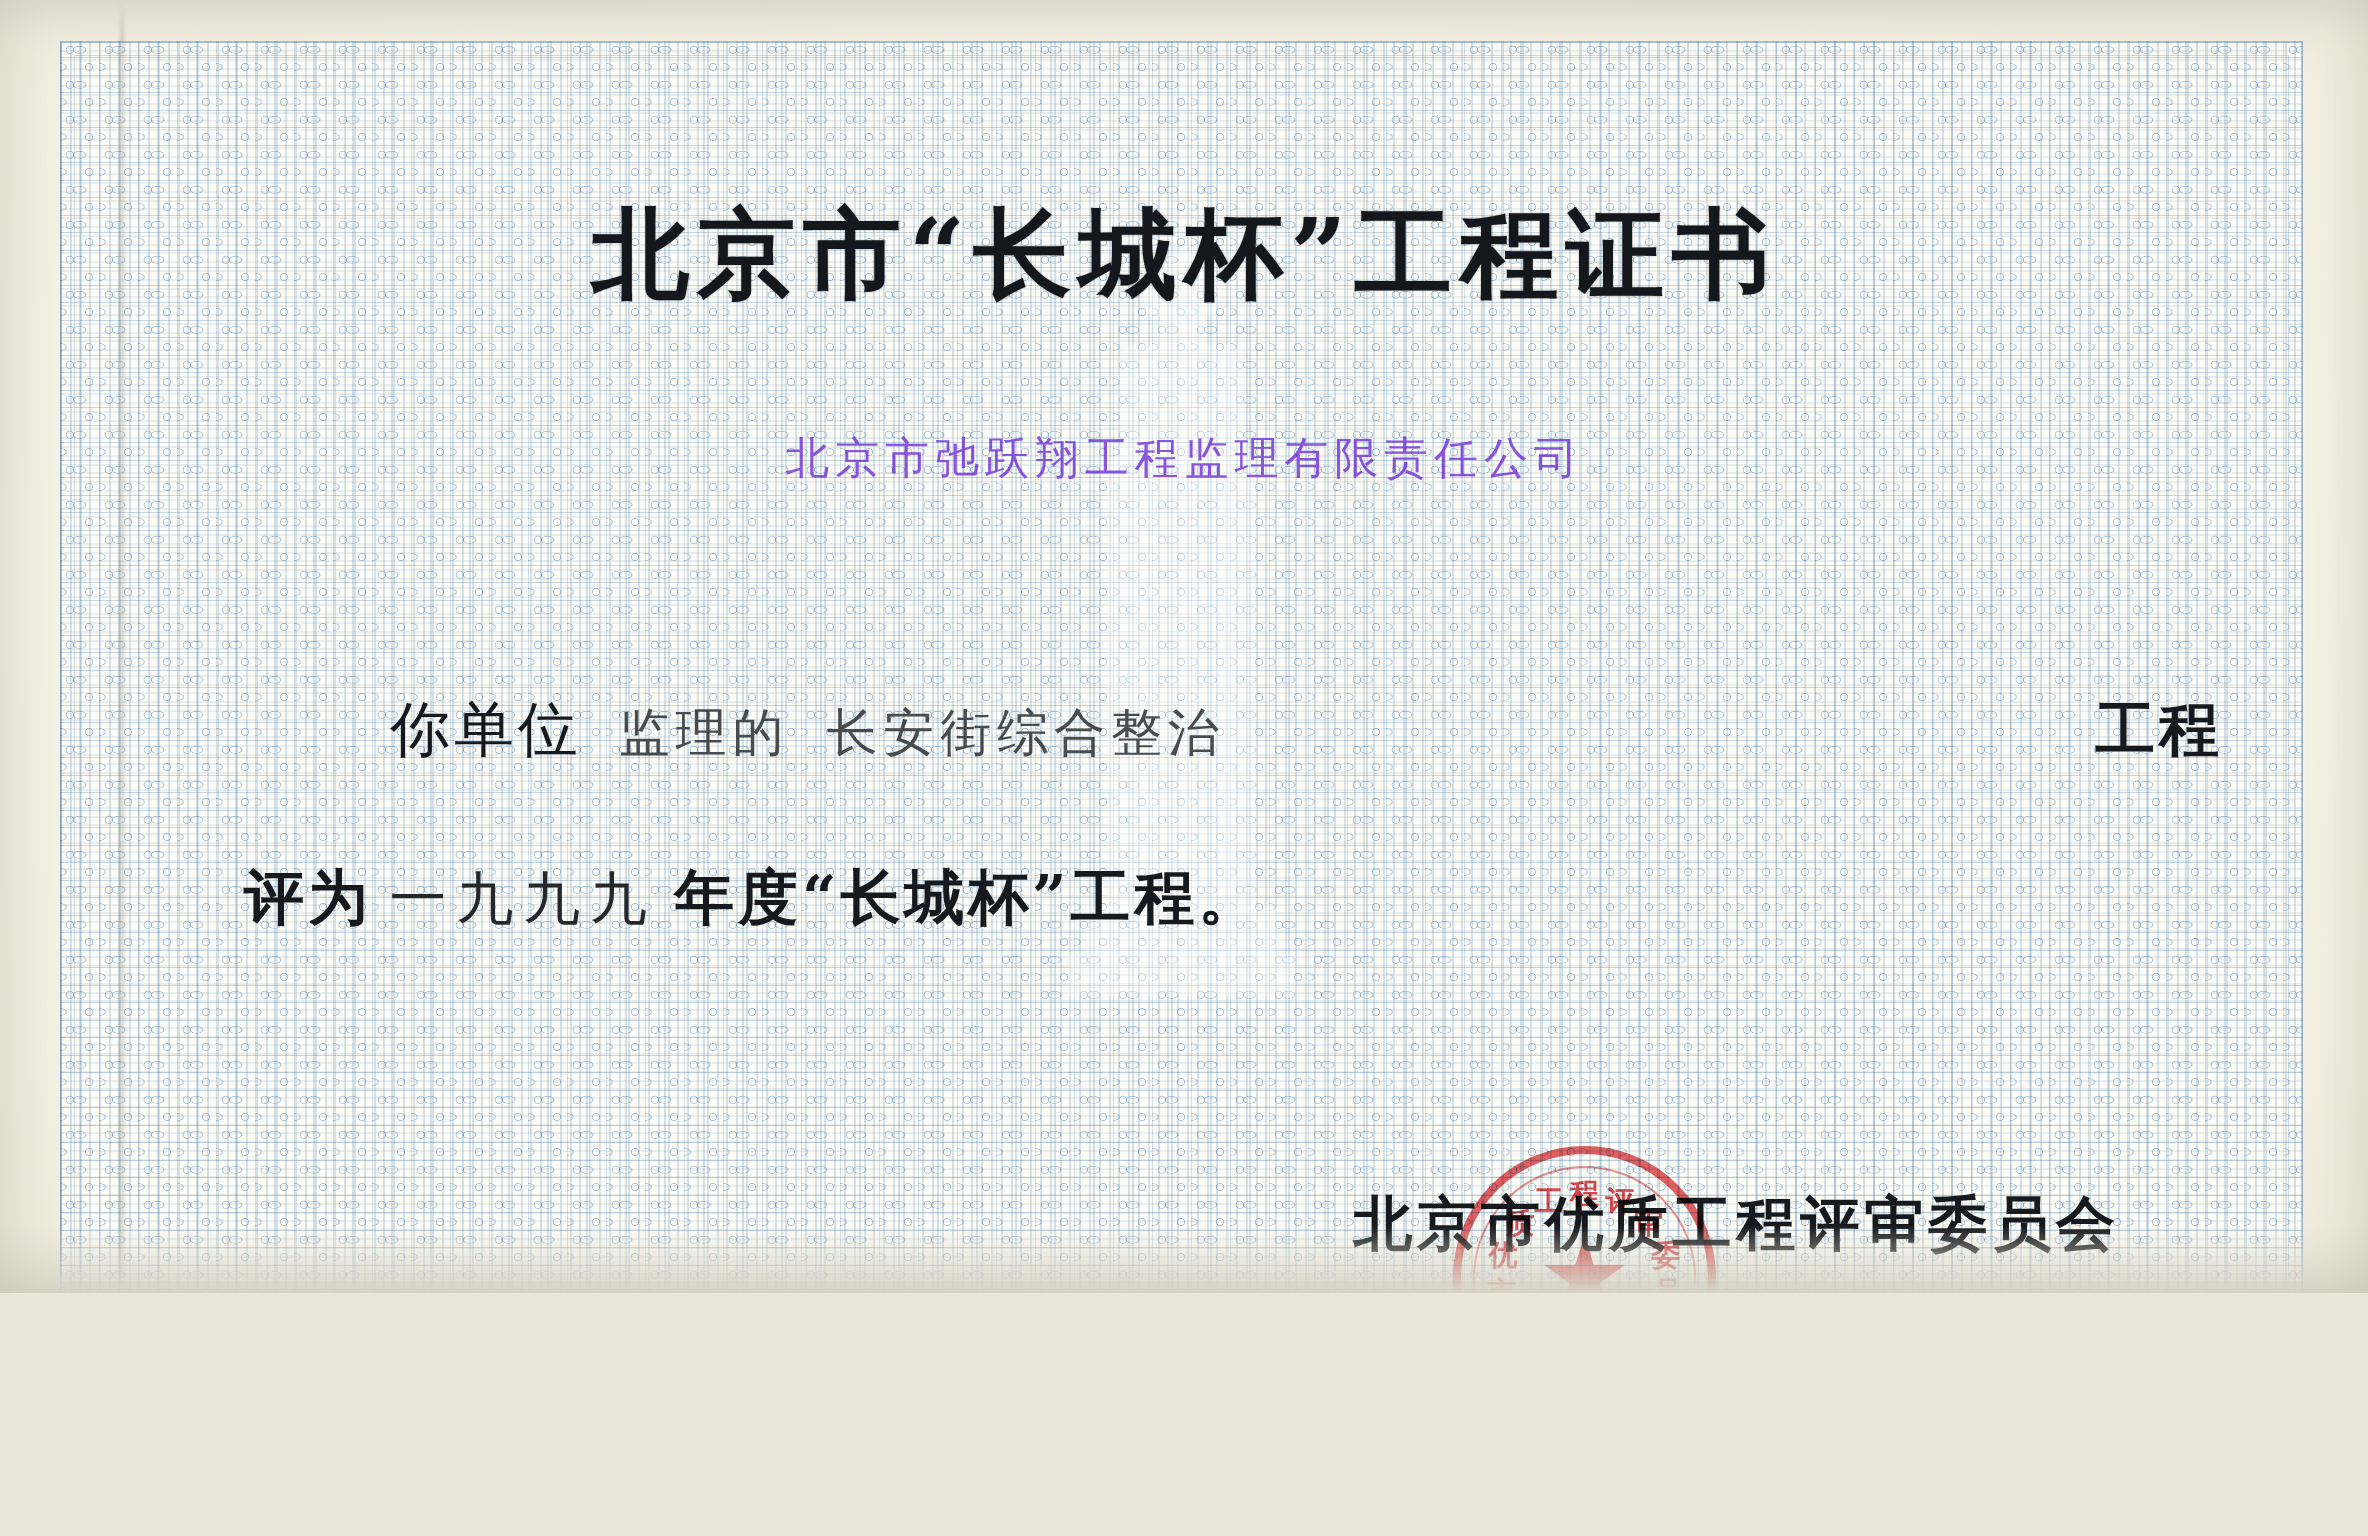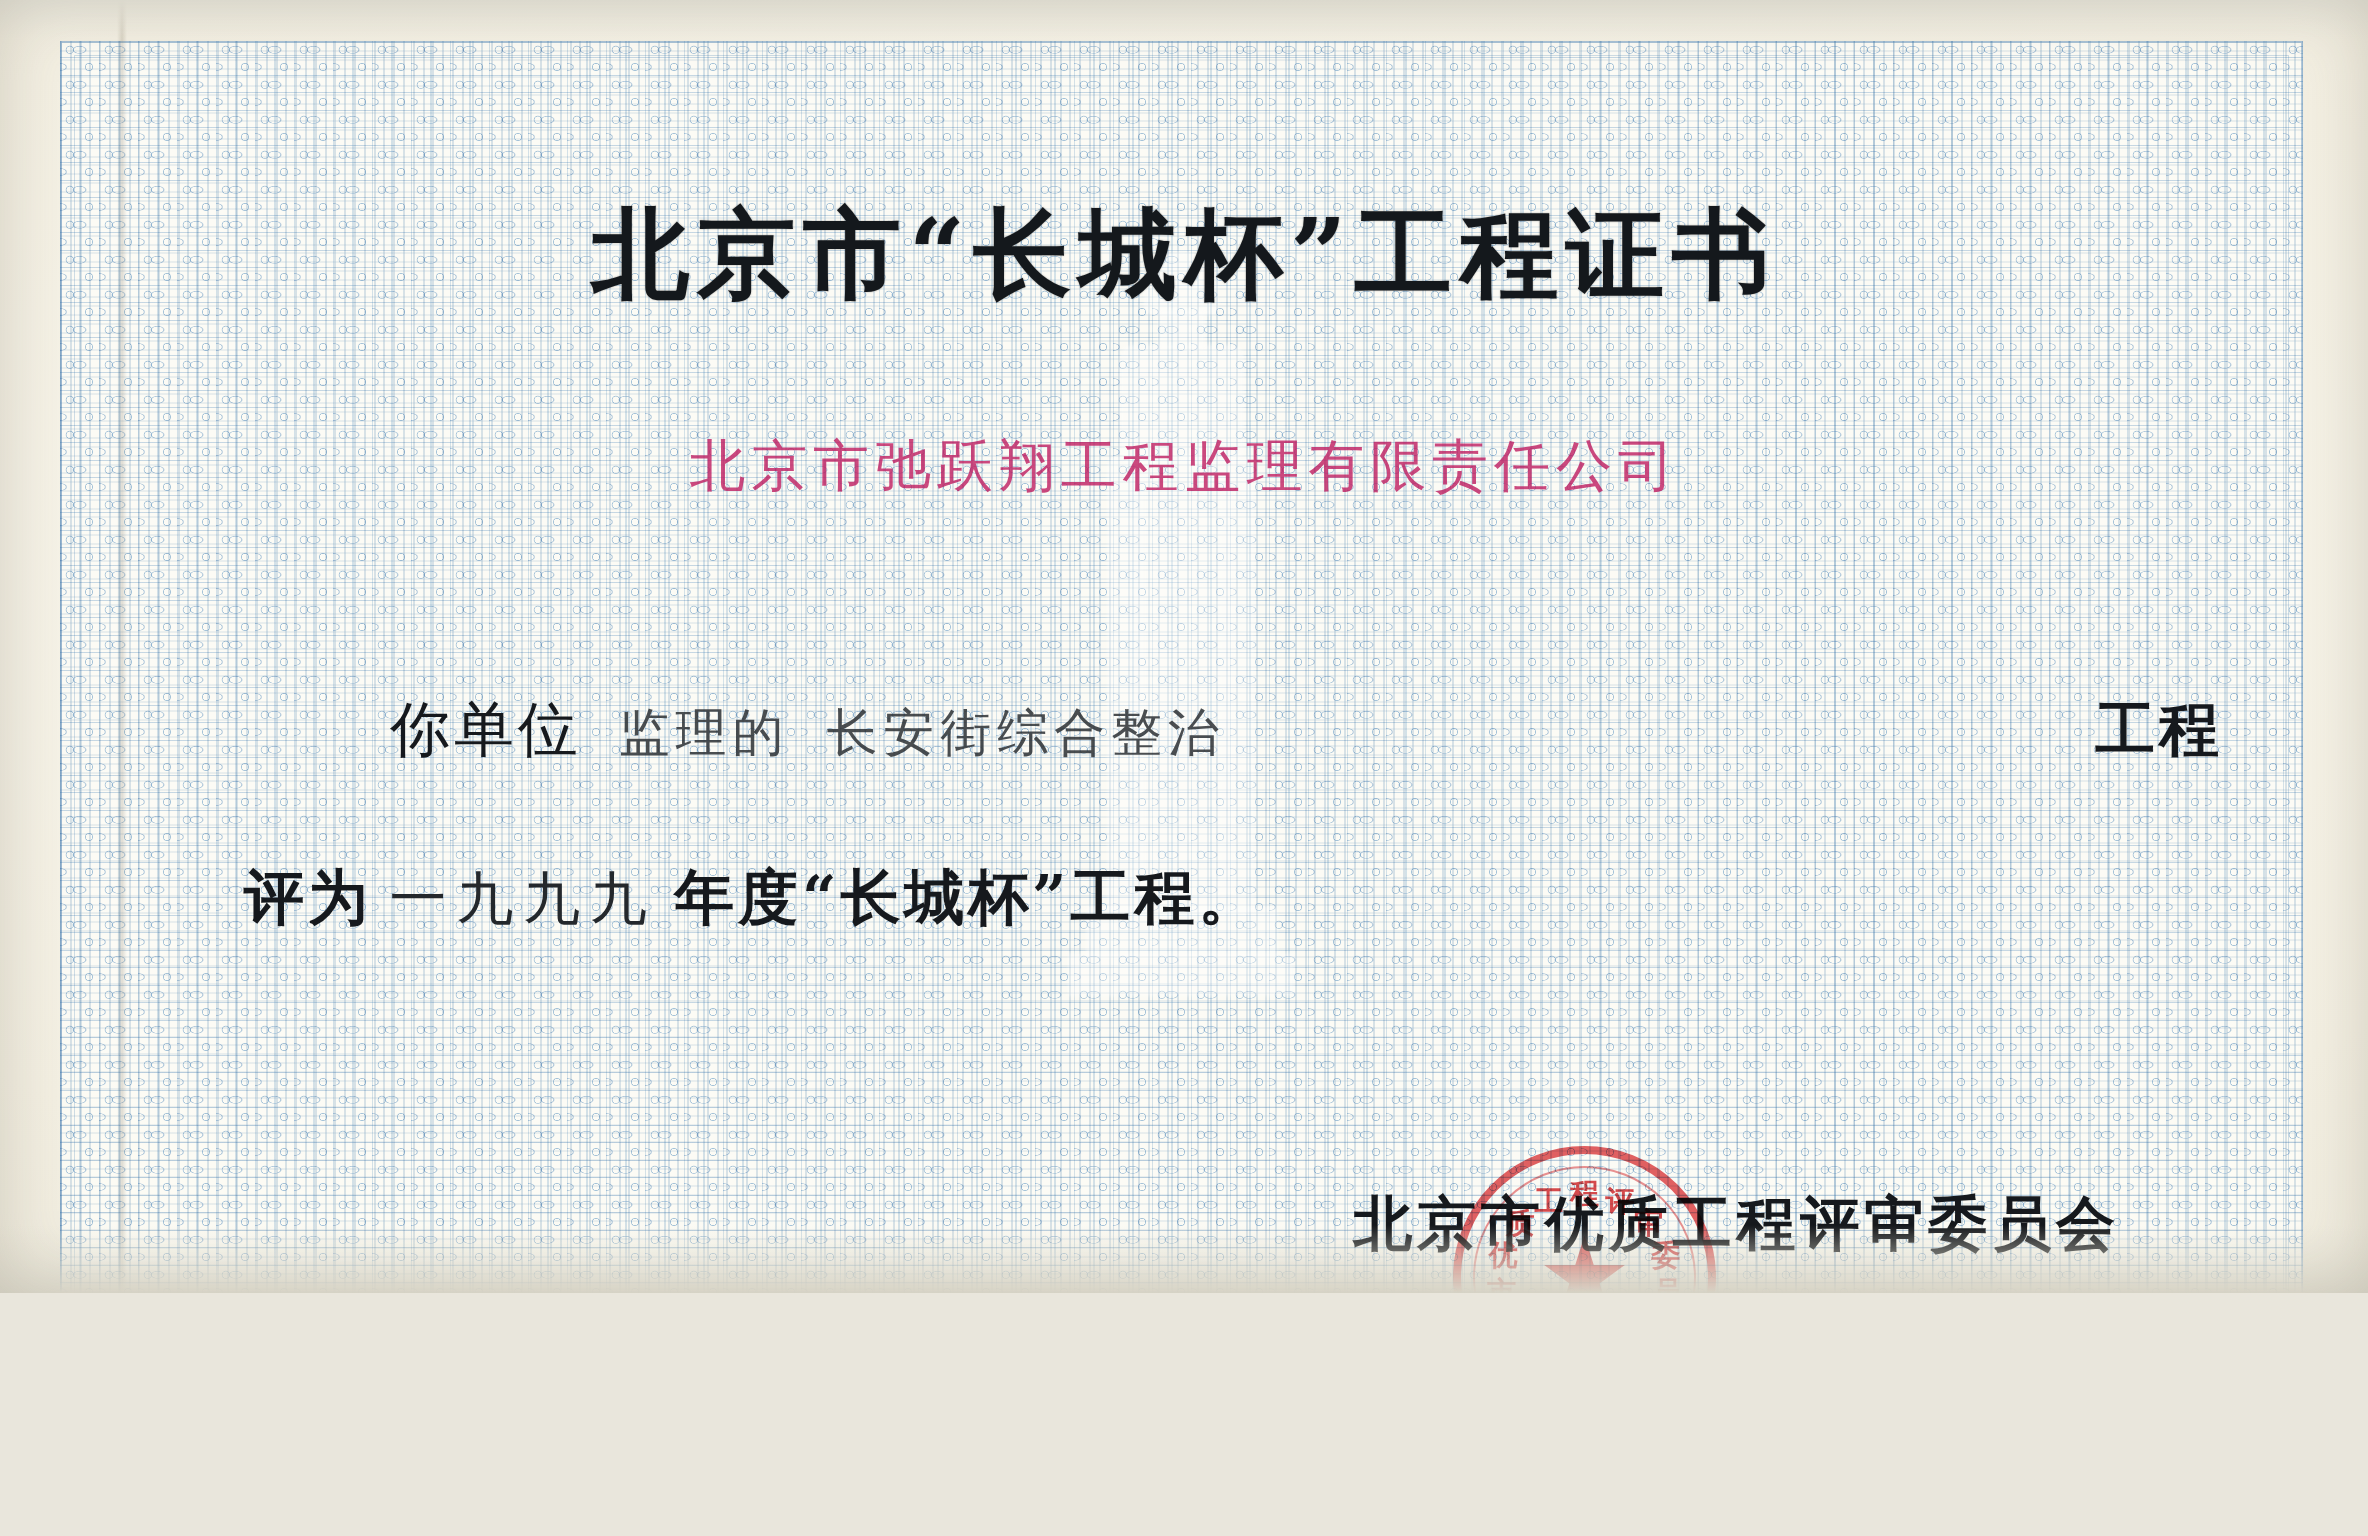--- a/index.html
+++ b/index.html
@@ -108,23 +108,23 @@
     color: #14181c;
     text-shadow: 0 0 2px rgba(0,0,0,0.35);
   }
   .recipient {
     position: absolute;
     left: 0;
     right: 0;
     top: 429px;
     text-align: center;
     font-family: "DejaVu Serif", serif;
-    font-size: 56px;
+    font-size: 44px;
     letter-spacing: 5.9px;
-    color: #be185d;
+    color: #6d28d9;
     opacity: 0.78;
   }
   .line-award {
     position: absolute;
     left: 390px;
     right: 146px;
     top: 673px;
     display: flex;
     align-items: baseline;
     font-family: "DejaVu Serif", serif;

